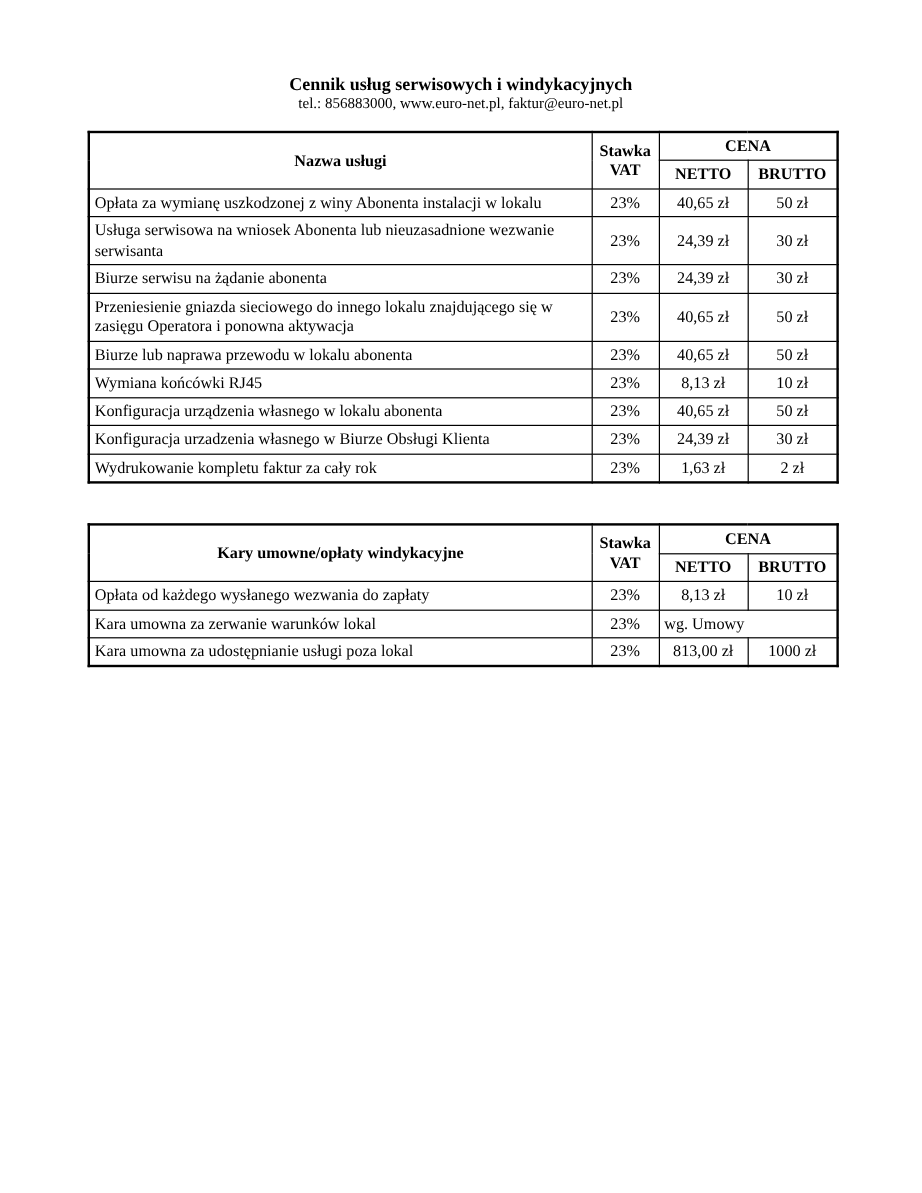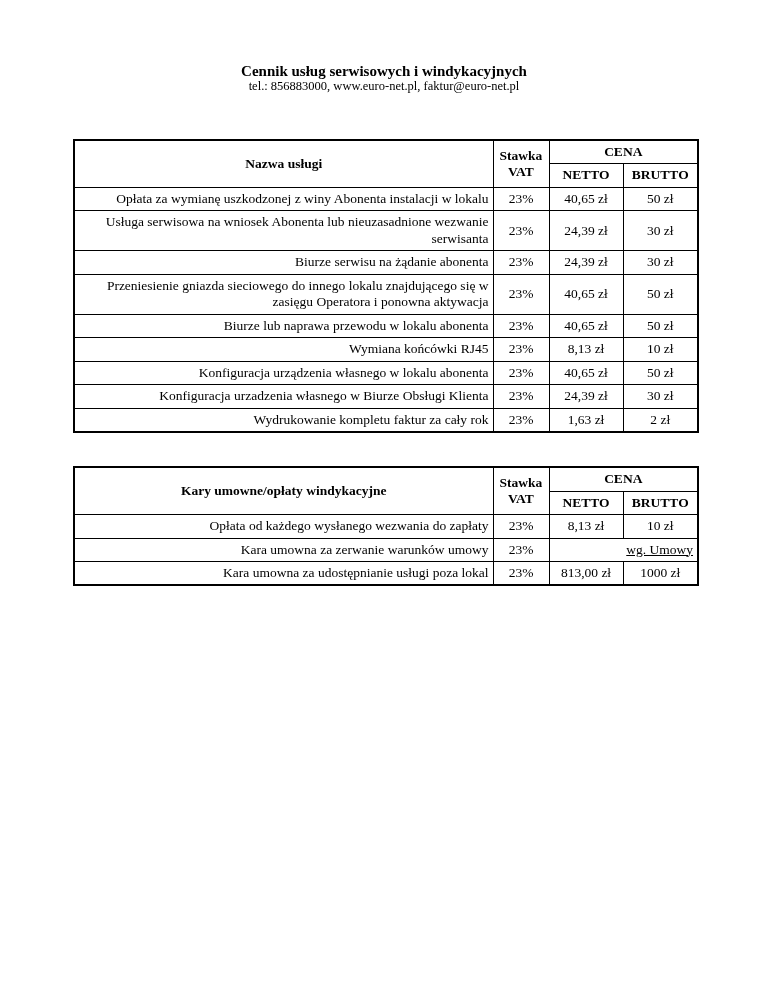--- a/index.html
+++ b/index.html
@@ -32,51 +32,50 @@
     line-height: 14px;
     margin: 0;
   }
   table.price-table {
     border-collapse: collapse;
     table-layout: fixed;
     width: 624px;
     margin-left: 73px;
     border: 2px solid #000;
   }
-  .tbl-1 { margin-top: 46px; border-radius: 11px; }
+  .tbl-1 { margin-top: 16px; border-radius: 11px; }
   .tbl-2 { margin-top: 33px; }
   table.price-table th,
   table.price-table td {
     border: 1px solid #000;
     font-size: 13.5px;
     line-height: 1.22;
     vertical-align: middle;
     padding: 3px 4px;
   }
   table.price-table th {
     font-weight: bold;
     text-align: center;
   }
   th.h-name { height: 44px; }
   th.h-vat  { padding: 0 2px; }
   th.h-cena { height: 21px; }
   th.h-sub  { height: 23px; }
   td.c-name {
-    text-align: right;
+    text-align: left;
     padding-left: 6px;
     padding-right: 8px;
     height: 23px;
   }
   td.c-vat, td.c-netto, td.c-brutto {
     text-align: center;
   }
   td.c-merged {
-    text-align: right;
+    text-align: left;
     font-size: 11.5px;
-    text-decoration: underline;
   }
 </style>
 </head>
 <body>
 
 <div class="page">
 
   <div class="doc-header">
     <p class="doc-title">Cennik usług serwisowych i windykacyjnych</p>
     <p class="doc-sub">tel.: 856883000, www.euro-net.pl, faktur@euro-net.pl</p>
@@ -177,21 +176,21 @@
       </tr>
     </thead>
     <tbody>
         <tr>
           <td class="c-name">Opłata od każdego wysłanego wezwania do zapłaty</td>
           <td class="c-vat">23%</td>
           <td class="c-netto">8,13 zł</td>
           <td class="c-brutto">10 zł</td>
         </tr>
         <tr>
-          <td class="c-name">Kara umowna za zerwanie warunków umowy</td>
+          <td class="c-name">Kara umowna za zerwanie warunków lokal</td>
           <td class="c-vat">23%</td>
           <td class="c-merged" colspan="2">wg. Umowy</td>
         </tr>
         <tr>
           <td class="c-name">Kara umowna za udostępnianie usługi poza lokal</td>
           <td class="c-vat">23%</td>
           <td class="c-netto">813,00 zł</td>
           <td class="c-brutto">1000 zł</td>
         </tr>
       </tbody>

